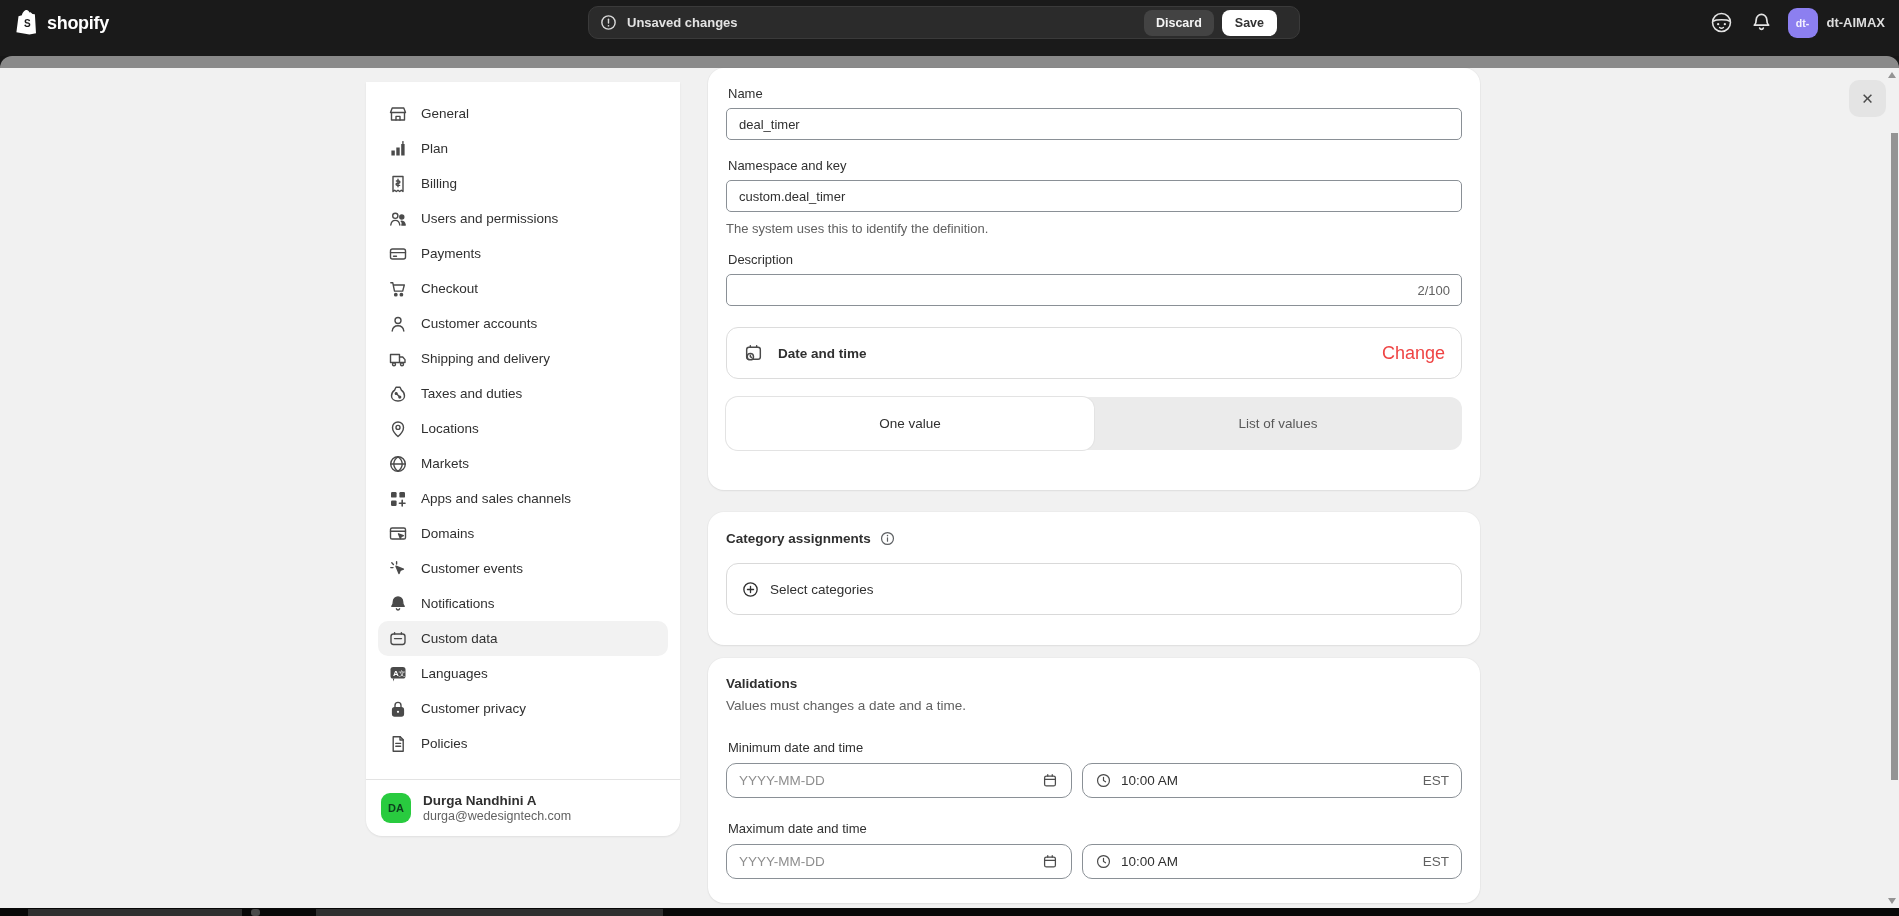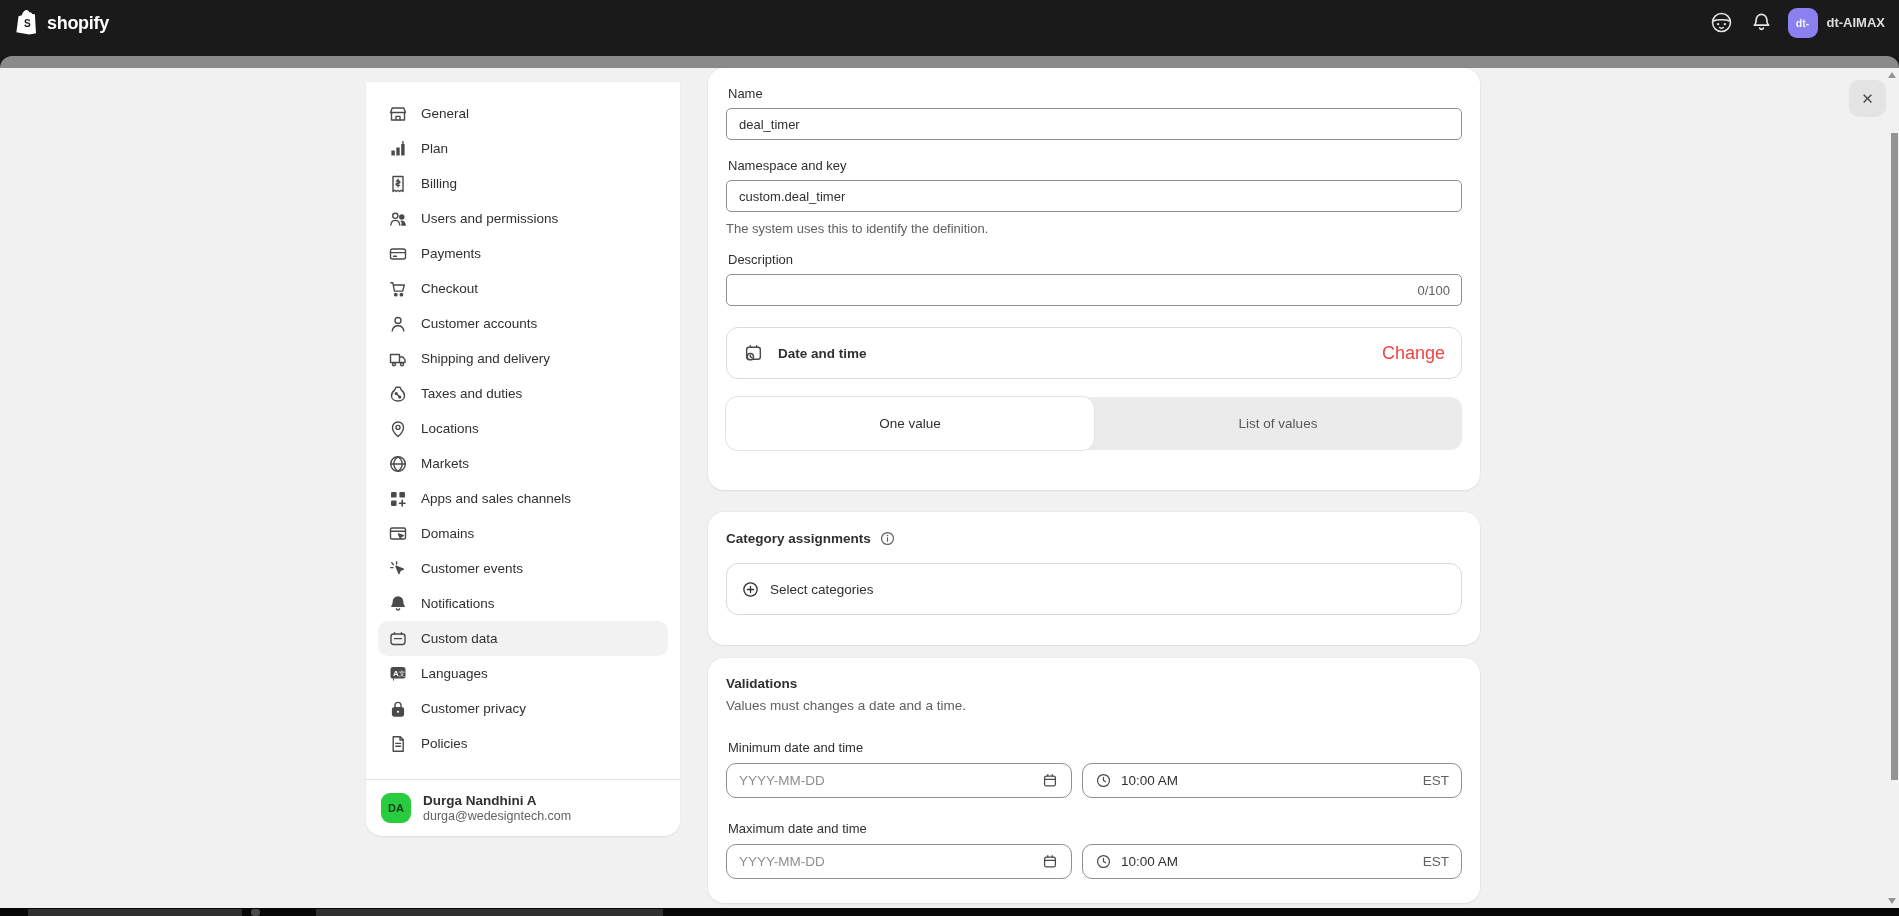--- a/index.html
+++ b/index.html
@@ -122,20 +122,32 @@
     <div class="logo">
       <span>
         <svg width="25" height="28" viewBox="0 0 25 28">
           <path fill="#ffffff" d="M18.9 5.5c0-.2-.2-.3-.3-.3l-2.1-.2-1.6-1.6c-.2-.2-.5-.2-.6-.2l-.8.3C12.9 2 11.9 1 10.6 1 8.3 1 6.5 3.7 5.9 6.3l-2.6.8c-.8.3-.8.3-.9.9L.4 23.2l13 2.4 6.6-1.4L18.9 5.5z"></path>
           <text x="8" y="18" font-size="10" font-weight="bold" fill="#1a1a1a" font-family="Liberation Sans,sans-serif">S</text>
         </svg>
       </span>
       <span class="logo-word">shopify</span>
     </div>
 
+    <div class="save-bar">
+      <span>
+        <svg width="19" height="19" viewBox="0 0 20 20" fill="none" stroke="#d9d9d9" stroke-width="1.5">
+          <circle cx="10" cy="10" r="7"></circle>
+            <path d="M10 6.6v4" stroke-linecap="round"></path>
+            <circle cx="10" cy="13.4" r="0.9" fill="#d9d9d9" stroke="none"></circle>
+        </svg>
+      </span>
+      <span class="msg">Unsaved changes</span>
+      <button class="btn-discard">Discard</button>
+      <button class="btn-save">Save</button>
+    </div>
 
     <div class="topbar-right">
       <button class="tb-iconbtn">
         <svg width="25" height="25" viewBox="0 0 24 24" fill="none" stroke="#e3e3e3" stroke-width="1.5">
           <circle cx="12" cy="12" r="8.6"></circle>
           <path d="M4.4 10.6c2.4-1.6 12.8-1.6 15.2 0" stroke-linecap="round"></path>
           <circle cx="8.8" cy="13.6" r="1.1" fill="#e3e3e3" stroke="none"></circle>
           <circle cx="15.2" cy="13.6" r="1.1" fill="#e3e3e3" stroke="none"></circle>
           <path d="M10.2 16.8c1 .8 2.6 .8 3.6 0" stroke-linecap="round"></path>
         </svg>
@@ -369,21 +381,21 @@
         <div class="field-label">Name</div>
         <input class="text-input" type="text" value="deal_timer" style="">
 
         <div class="field-label" style="margin-top:18px;">Namespace and key</div>
         <input class="text-input" type="text" value="custom.deal_timer" style="">
         <div class="help-text">The system uses this to identify the definition.</div>
 
         <div class="field-label" style="margin-top:16px;">Description</div>
         <div class="desc-wrap">
           <input class="text-input" type="text" value="" style="">
-          <span class="char-count">0/100</span>
+          <span class="char-count">2/100</span>
         </div>
 
         <div class="type-row">
           <span>
             <svg width="21" height="21" viewBox="0 0 20 20" fill="none" stroke="#4a4a4a" stroke-width="1.4" stroke-linecap="round" stroke-linejoin="round">
               <rect x="3.5" y="4" width="13" height="11.5" rx="2.2"></rect>
               <path d="M7 4V2.6M13 4V2.6"></path>
               <circle cx="7" cy="13" r="3" fill="#ffffff"></circle>
               <path d="M7 11.6V13l1 .7"></path>
             </svg>

